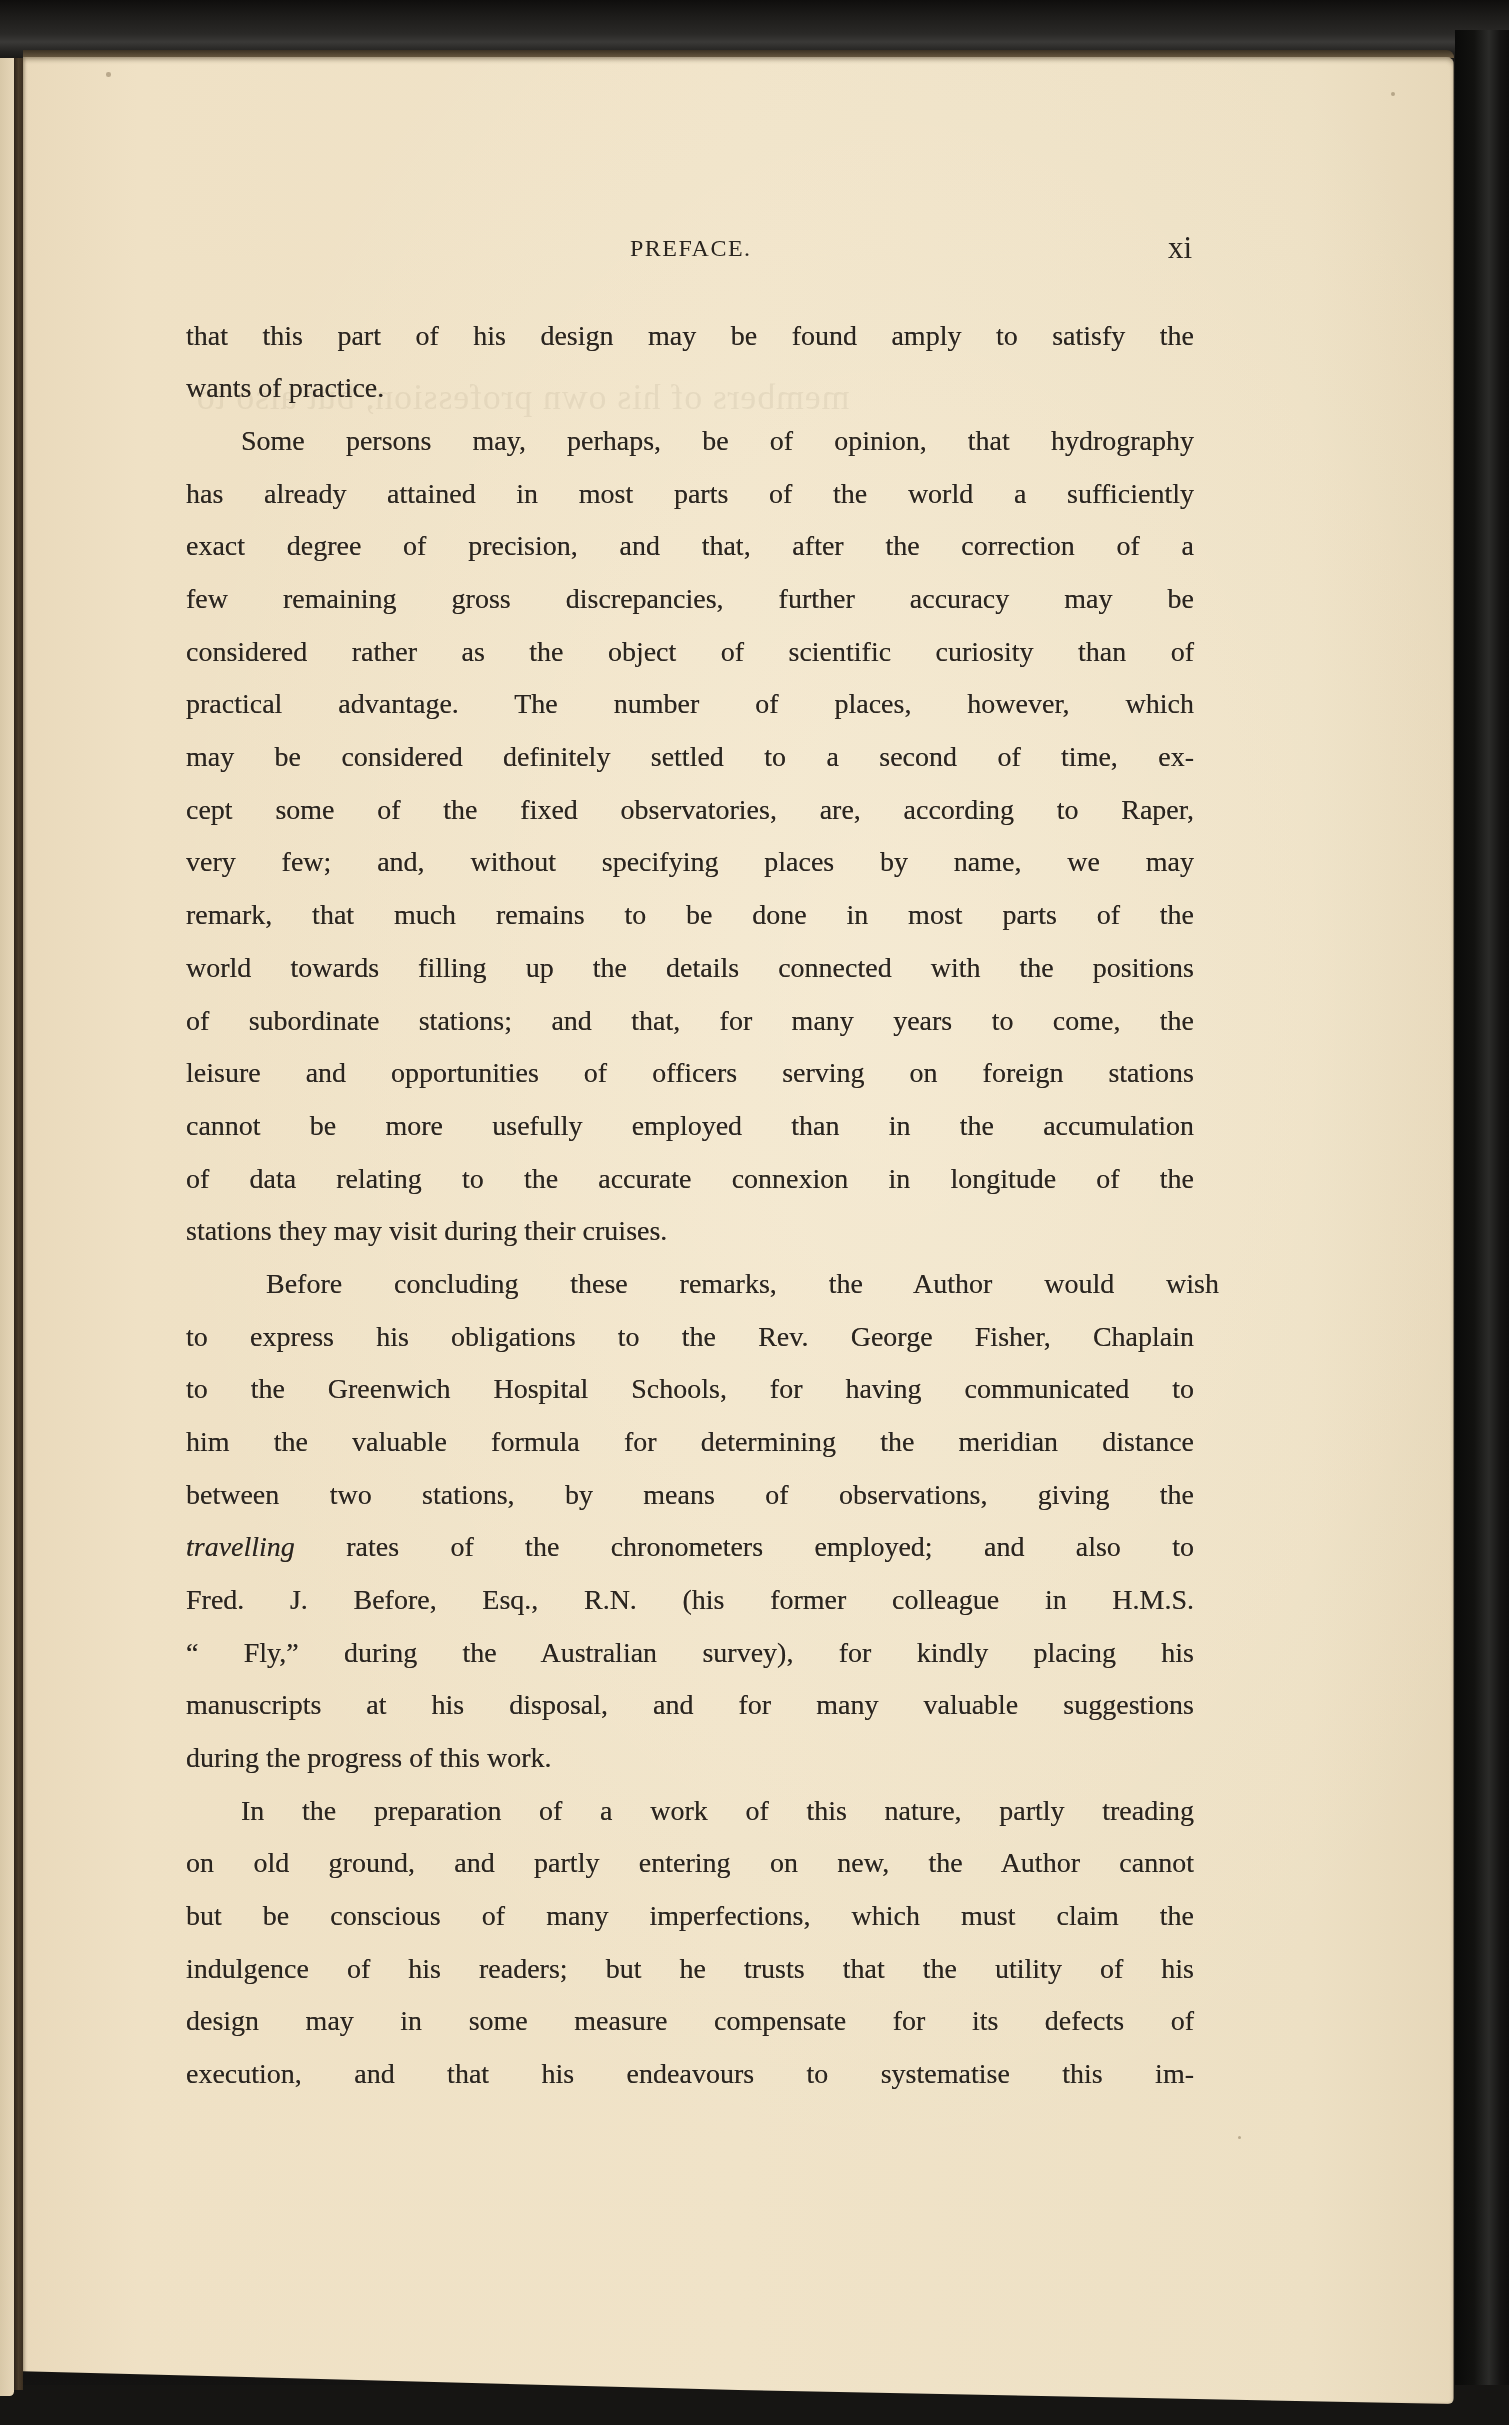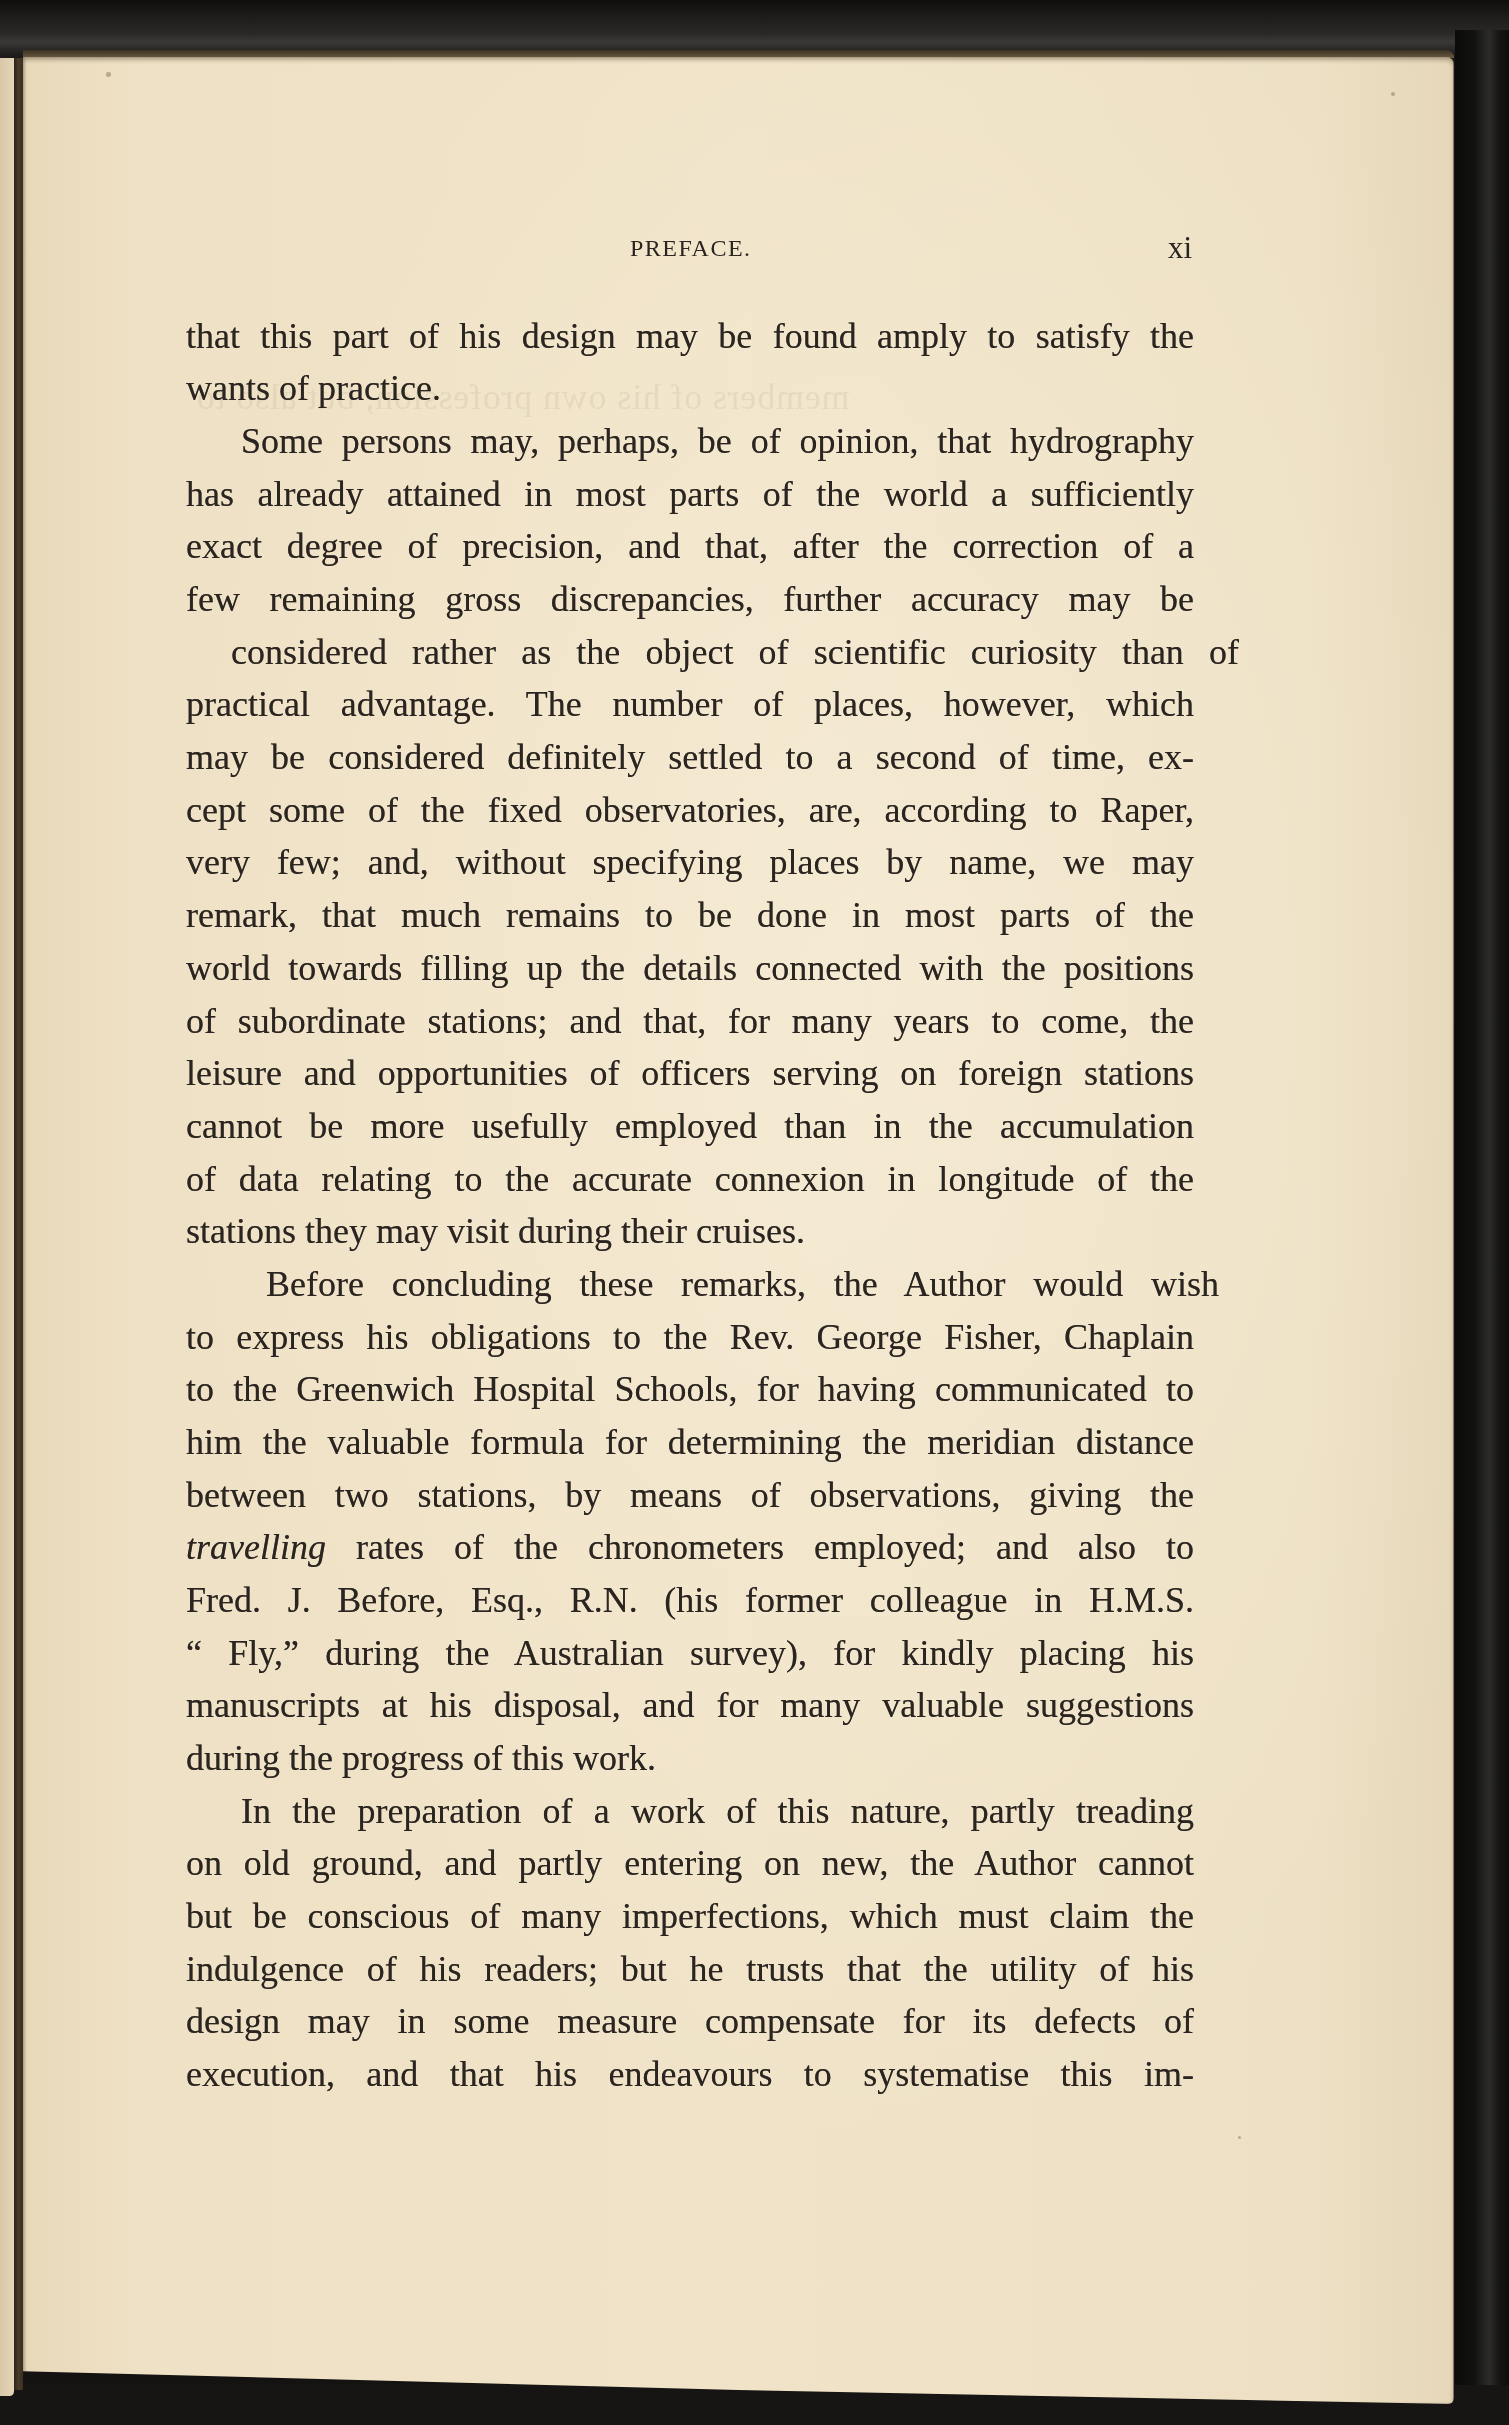--- a/index.html
+++ b/index.html
@@ -95,21 +95,21 @@
     position: absolute;
     left: 186px;
     top: 0;
     width: 1008px;
     color: #2a2520;
   }
   .line {
     position: absolute;
     left: 0;
     width: 1008px;
-    font-size: 36px;
+    font-size: 28px;
     line-height: 42px;
     height: 42px;
     white-space: nowrap;
     overflow: visible;
     text-align: justify;
     text-align-last: justify;
     text-shadow: 0 0 0.5px rgba(40,32,25,0.6);
   }
   .line.indent {
     left: 55px;
@@ -150,21 +150,21 @@
   <div class="rh-folio">xi</div>
 </div>
 
 <div class="text-block" id="text-block">
     <div class="line" style="top: 315px;">that this part of his design may be found amply to satisfy the</div>
     <div class="line last" style="top: 367px;">wants of practice.</div>
     <div class="line indent" style="top: 420px;">Some persons may, perhaps, be of opinion, that hydrography</div>
     <div class="line" style="top: 473px;">has already attained in most parts of the world a sufficiently</div>
     <div class="line" style="top: 525px;">exact degree of precision, and that, after the correction of a</div>
     <div class="line" style="top: 578px;">few remaining gross discrepancies, further accuracy may be</div>
-    <div class="line" style="top: 631px; margin-left: 45px;">considered rather as the object of scientific curiosity than of</div>
+    <div class="line" style="top: 631px;">considered rather as the object of scientific curiosity than of</div>
     <div class="line" style="top: 683px;">practical advantage.  The number of places, however, which</div>
     <div class="line" style="top: 736px;">may be considered definitely settled to a second of time, ex-</div>
     <div class="line" style="top: 789px;">cept some of the fixed observatories, are, according to Raper,</div>
     <div class="line" style="top: 841px;">very few; and, without specifying places by name, we may</div>
     <div class="line" style="top: 894px;">remark, that much remains to be done in most parts of the</div>
     <div class="line" style="top: 947px;">world towards filling up the details connected with the positions</div>
     <div class="line" style="top: 1000px;">of subordinate stations; and that, for many years to come, the</div>
     <div class="line" style="top: 1052px;">leisure and opportunities of officers serving on foreign stations</div>
     <div class="line" style="top: 1105px;">cannot be more usefully employed than in the accumulation</div>
     <div class="line" style="top: 1158px;">of data relating to the accurate connexion in longitude of the</div>

